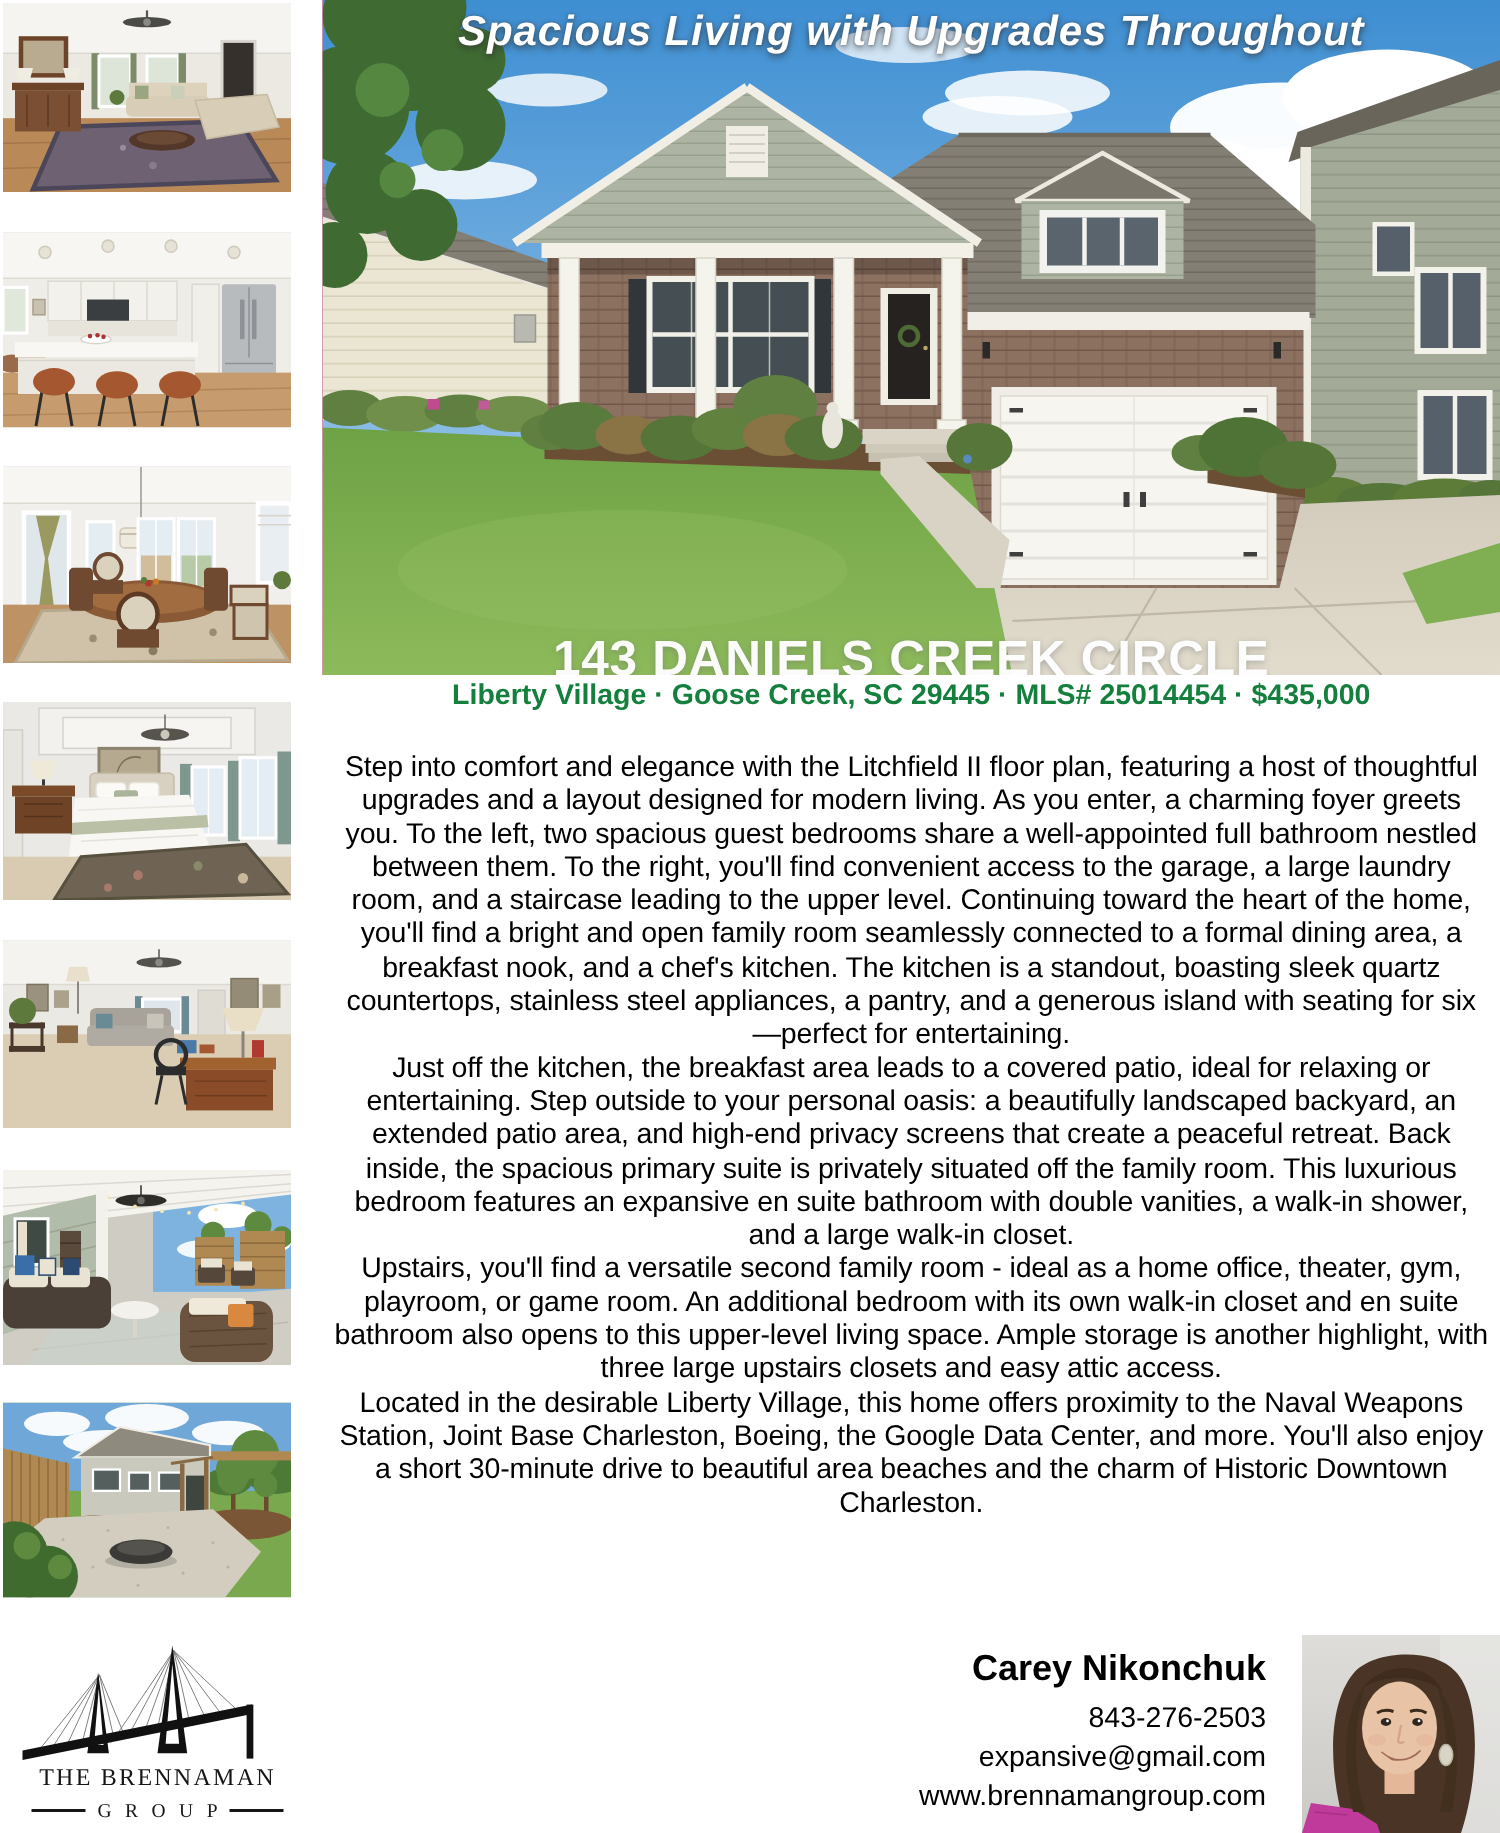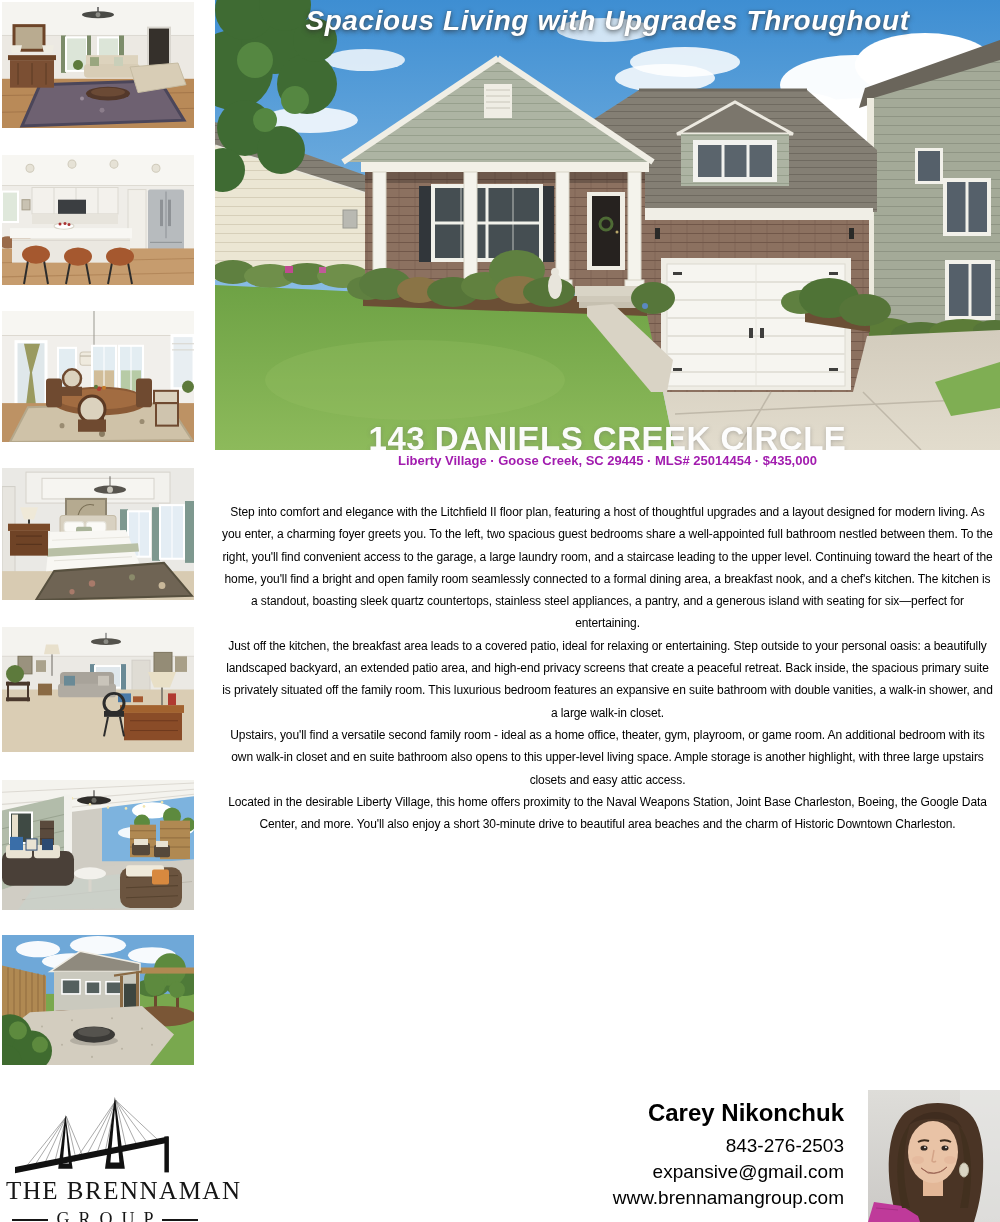--- a/index.html
+++ b/index.html
@@ -11,32 +11,32 @@
   
   .hero{position:absolute;left:215px;top:0;width:785px;height:450px;overflow:hidden;background:#be185d;}
   .hero svg.scene{position:absolute;left:0;top:0;width:100%;height:100%;}
   .hero-headline{position:absolute;top:5px;left:0;right:0;text-align:center;
       font-size:28px;font-style:italic;font-weight:700;color:#fff;letter-spacing:.6px;
       text-shadow:0 2px 5px rgba(45,45,45,.65),0 0 2px rgba(70,70,70,.5);}
   .hero-address{position:absolute;bottom:-8px;left:0;right:0;text-align:center;
       font-size:33px;font-weight:700;color:rgba(255,255,255,.97);letter-spacing:.5px;
       text-shadow:0 1px 4px rgba(110,110,110,.45);white-space:nowrap;}
   .subtitle{position:absolute;left:215px;top:453px;width:785px;text-align:center;
-      font-size:13px;font-weight:700;color:#a21caf;}
+      font-size:19px;font-weight:700;color:#15803d;}
   .description{position:absolute;left:222px;top:501px;width:771px;text-align:center;
-      font-size:12px;line-height:22.3px;color:#000;letter-spacing:-.1px;}
+      font-size:19px;line-height:22.3px;color:#000;letter-spacing:-.1px;}
   .description p{margin:0;}
   
   .logo{position:absolute;left:6px;top:1086px;width:198px;}
   .logo-bridge{display:block;width:198px;height:90px;}
-  .logo-name{font-family:"Liberation Serif",serif;font-size:25px;letter-spacing:1.5px;
+  .logo-name{font-family:"Liberation Serif",serif;font-size:16px;letter-spacing:1.5px;
       text-align:center;color:#161616;margin-top:1px;white-space:nowrap;}
   .logo-group{display:flex;align-items:center;justify-content:center;gap:8px;margin-top:4px;}
   .logo-group .rule{width:36px;border-top:2px solid #161616;height:0;}
-  .logo-group .word{font-family:"Liberation Serif",serif;font-size:18px;color:#161616;
+  .logo-group .word{font-family:"Liberation Serif",serif;font-size:13px;color:#161616;
       letter-spacing:9px;margin-right:-9px;}
   .agent{position:absolute;top:1099px;right:156px;width:440px;text-align:right;color:#000;}
   .agent-name{font-size:24px;font-weight:700;margin-bottom:6px;}
   .agent-line{font-size:19px;line-height:26px;}
   .headshot{position:absolute;left:868px;top:1090px;width:132px;height:132px;overflow:hidden;}
   .headshot svg{display:block;width:100%;height:100%;}
 </style>
 </head>
 <body>
 

